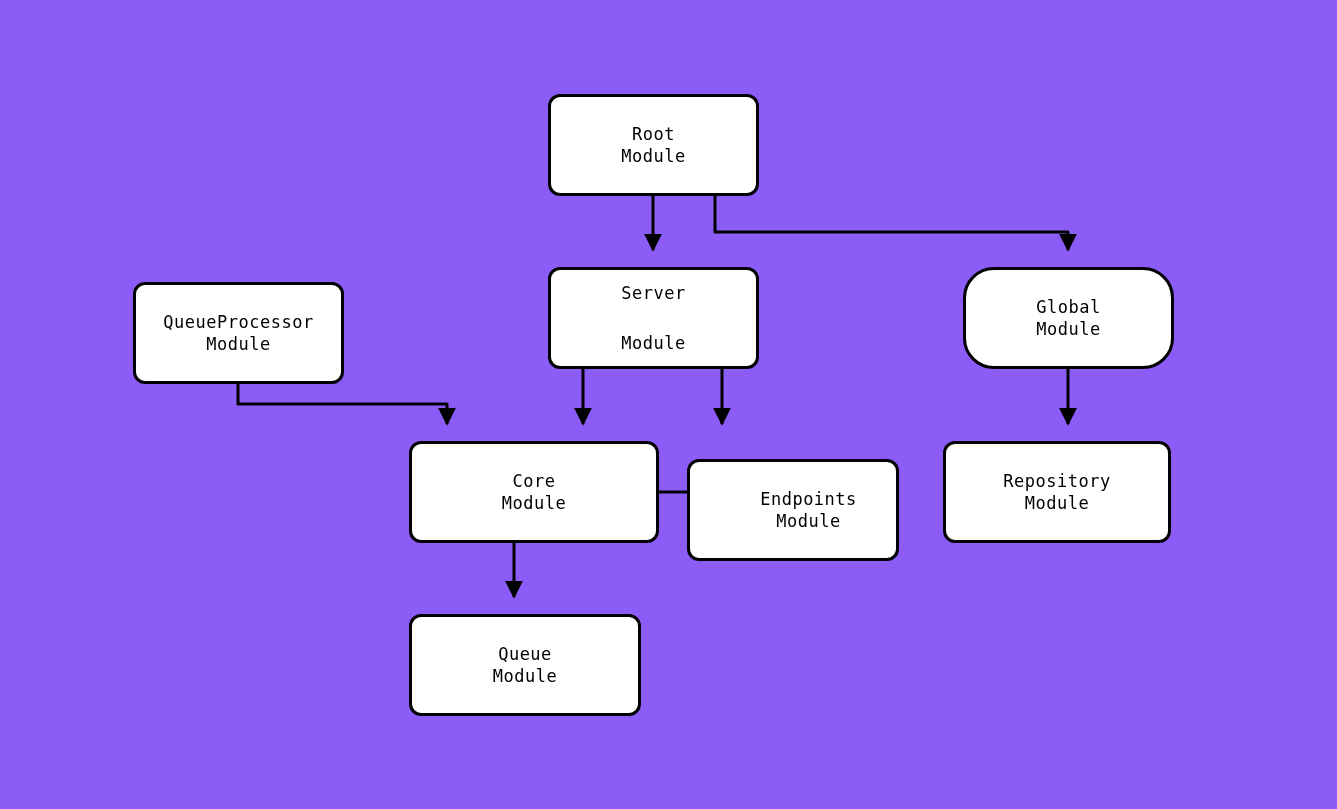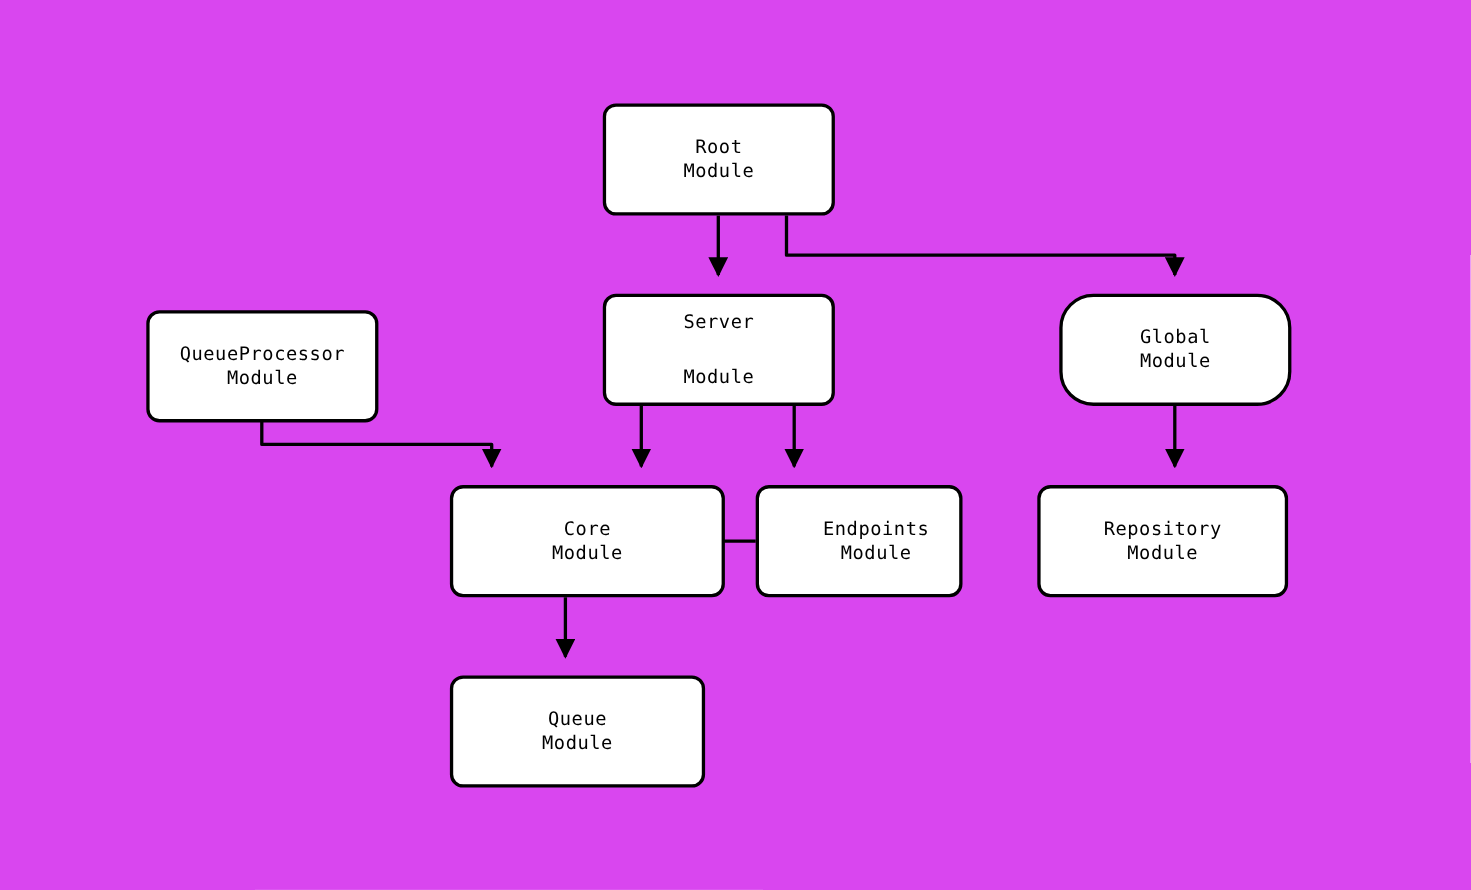--- a/index.html
+++ b/index.html
@@ -4,21 +4,21 @@
 <style>
   html, body {
     margin: 0;
     padding: 0;
     background: #ffffff;
   }
   #canvas {
     position: relative;
     width: 1337px;
     height: 809px;
-    background: #d946ef;
+    background: #8b5cf6;
     overflow: hidden;
     font-family: "DejaVu Sans Mono", monospace;
   }
   #edges {
     position: absolute;
     left: 0;
     top: 0;
     width: 1337px;
     height: 809px;
   }
@@ -108,21 +108,21 @@
   <div class="node" style="left:963px; top:267px; width:211px; height:102px;border-radius:31px;">
     <span class="line1">Global</span>
     <span class="line2">Module</span>
   </div>
 
   <div class="node" style="left:409px; top:441px; width:250px; height:102px;text-align:center;">
     <span class="line1">Core</span>
     <span class="line2">Module</span>
   </div>
 
-  <div class="node" style="left:687px; top:441px; width:188px; height:102px;padding-left:31px;">
+  <div class="node" style="left:687px; top:459px; width:212px; height:102px;padding-left:31px;">
     <span class="line1">Endpoints</span>
     <span class="line2">Module</span>
   </div>
 
   <div class="node" style="left:907px; top:441px; width:228px; height:102px;margin-left:36px;">
     <span class="line1">Repository</span>
     <span class="line2">Module</span>
   </div>
 
   <div class="node" style="left:409px; top:614px; width:232px; height:102px;">

